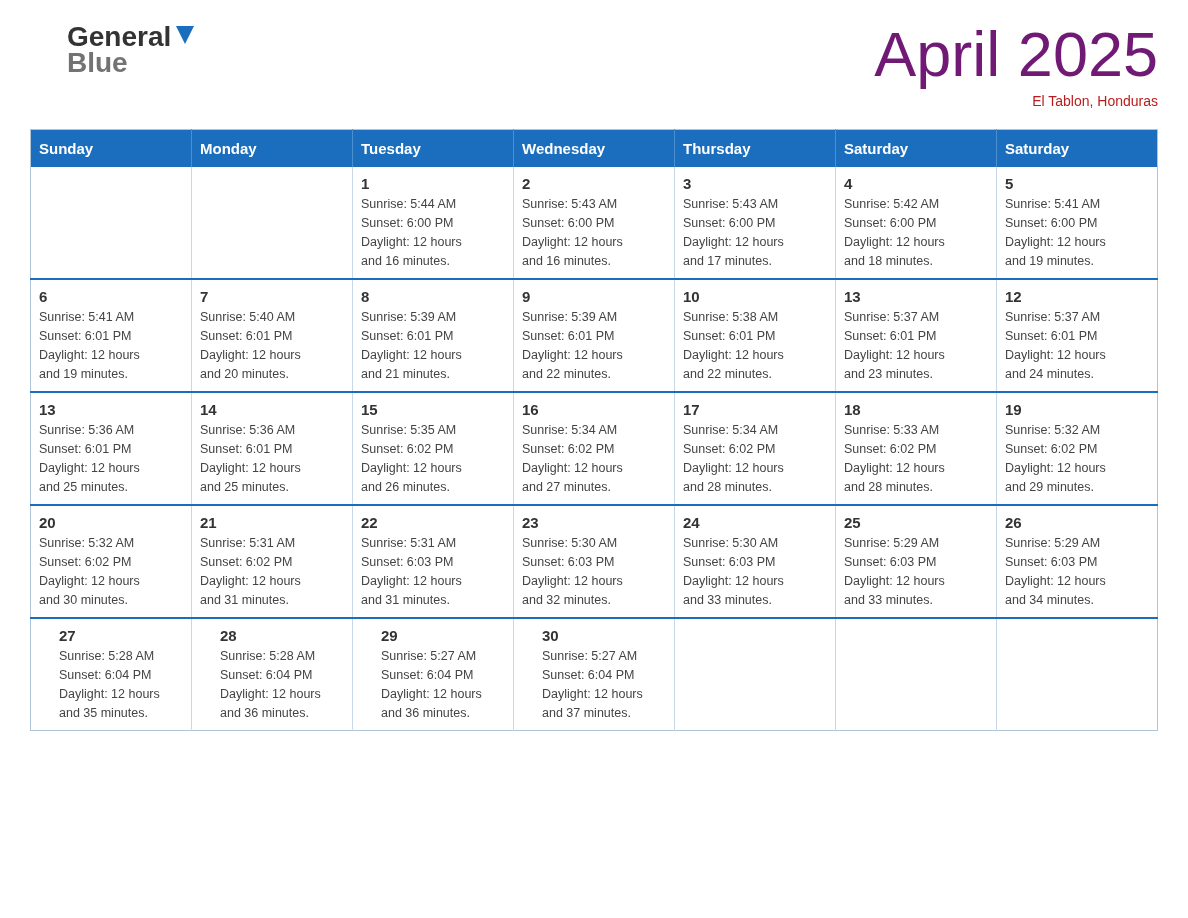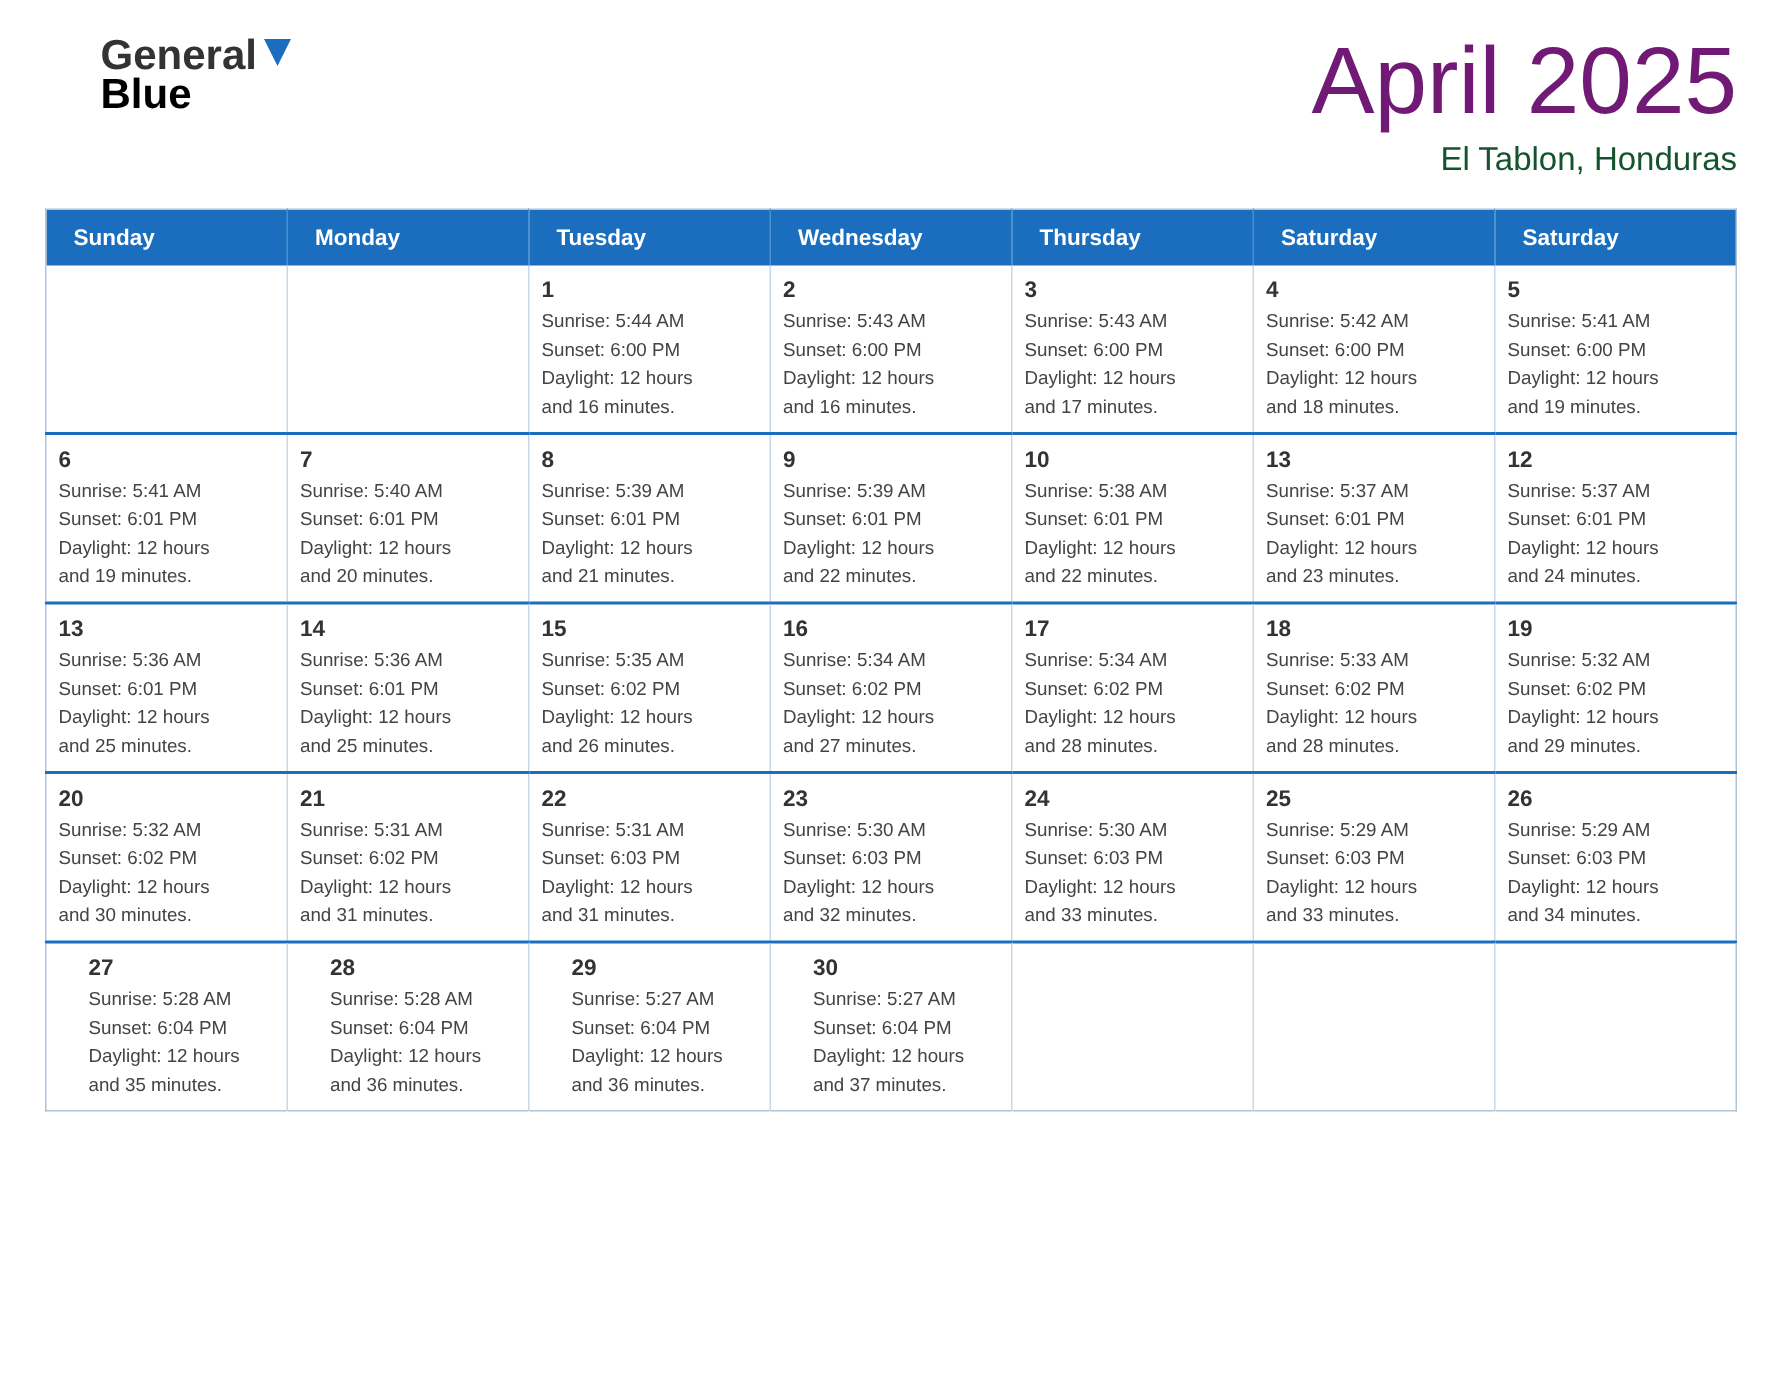--- a/index.html
+++ b/index.html
@@ -52,37 +52,37 @@
 
     .main-title {
       font-size: 63px;
       font-weight: normal;
       color: #701a75;
       line-height: 1.1;
       margin-left: 46px;
     }
 
     .subtitle {
-      font-size: 22px;
-      color: #14532d;
+      font-size: 14px;
+      color: #b91c1c;
       margin-top: 4px;
     }
 
     .calendar {
       width: 100%;
       border-collapse: collapse;
       border: 1px solid #b0c4d8;
     }
 
     .calendar thead tr th {
       background-color: #1a6ebd;
       color: #fff;
       font-size: 15px;
       font-weight: bold;
-      padding: 10px 18px;
+      padding: 10px 8px;
       text-align: left;
       border-right: 1px solid #4a8fd0;
     }
 
     .calendar thead tr th:last-child {
       border-right: none;
     }
 
     .calendar tbody tr td {
       vertical-align: top;
@@ -123,21 +123,21 @@
   <div class="logo">
     <div class="logo-wrapper">
       <div class="logo-line1">
         <span style="font-size:28px;font-weight:bold;color:#333;">General</span>
         <span style="display:inline-block;margin-left:3px;margin-top:2px;">
           <svg width="22" height="22" viewBox="0 0 22 22">
             <polygon points="2,2 20,2 11,20" fill="#1a6ebd"></polygon>
           </svg>
         </span>
       </div>
-      <div class="logo-line2" style="font-size:28px;font-weight:bold;color:#000000;margin-top:-6px;">Blue</div>
+      <div class="logo-line2" style="font-size:28px;font-weight:bold;color:#737373;margin-top:-6px;">Blue</div>
     </div>
   </div>
   <div class="title-section">
     <div class="main-title">April 2025</div>
     <div class="subtitle">El Tablon, Honduras</div>
   </div>
 </div>
 
 <table class="calendar">
   <thead>

